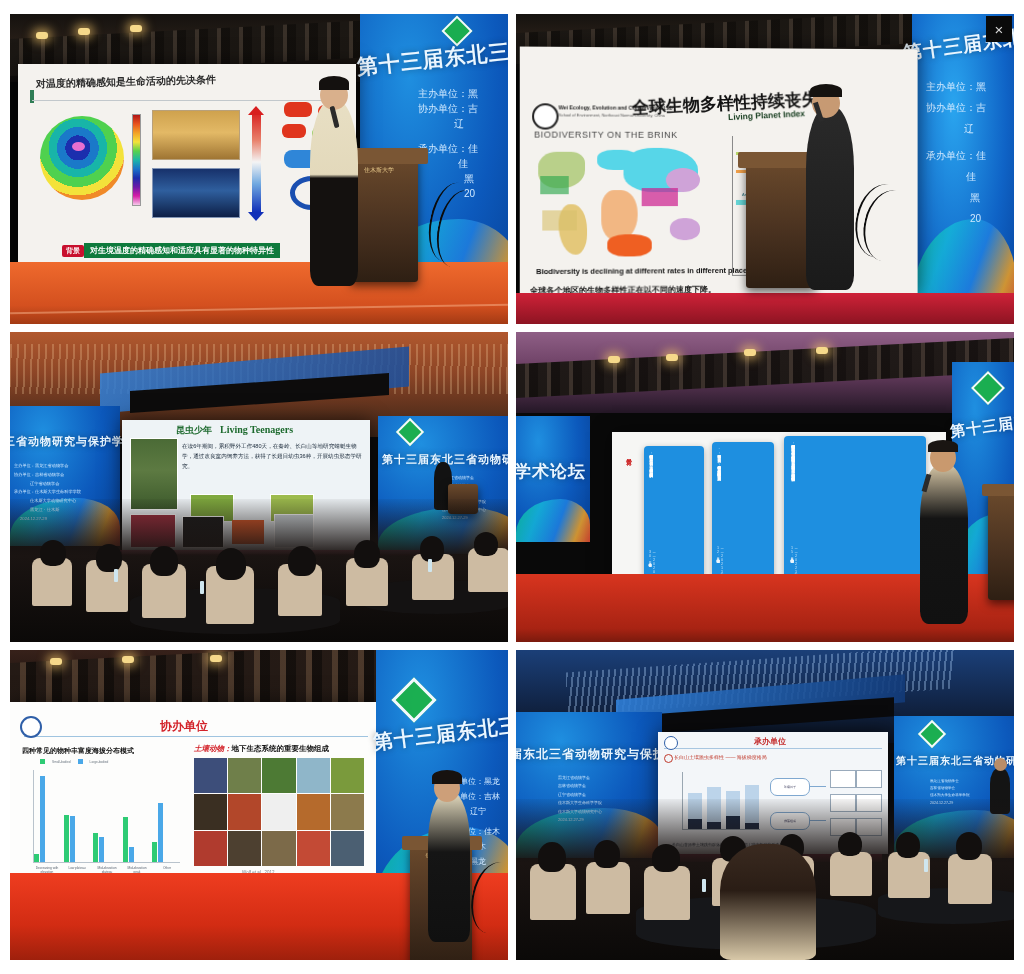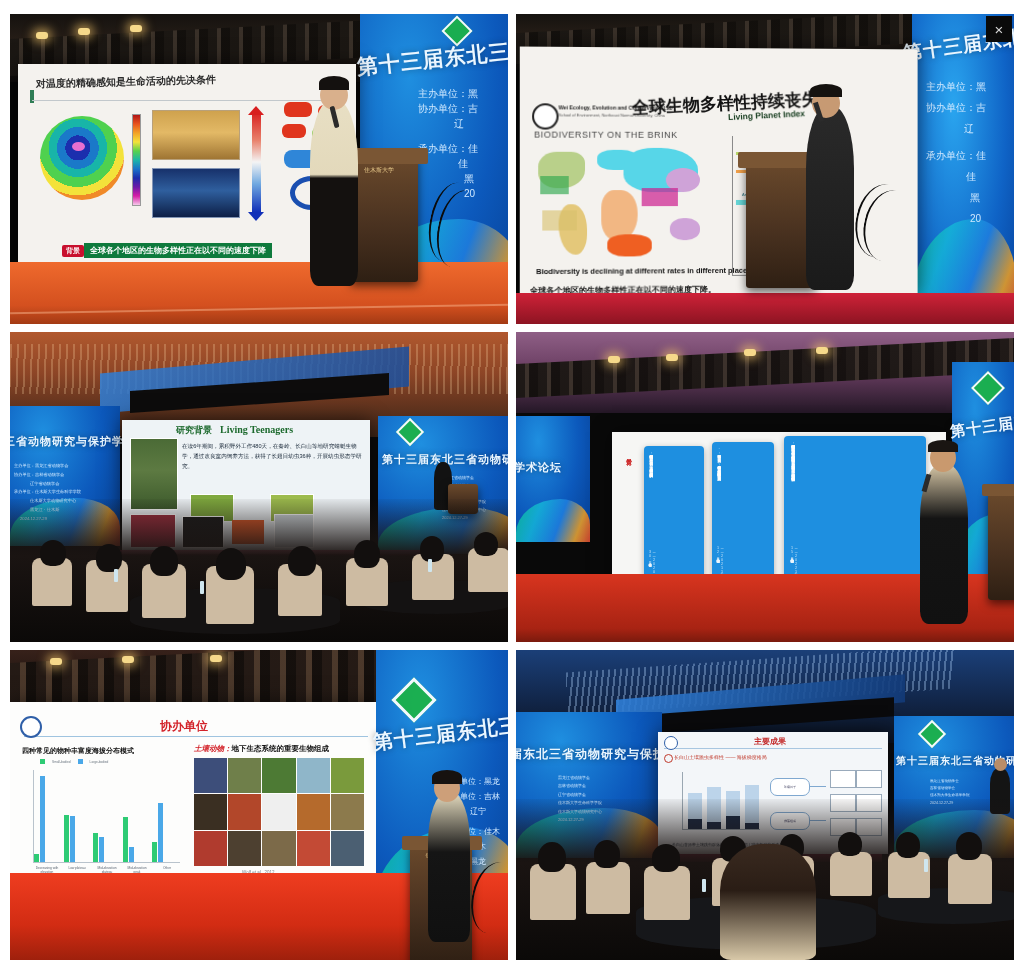--- a/index.html
+++ b/index.html
@@ -125,21 +125,21 @@
         <div style="position:absolute;left:262px;top:38px;width:64px;height:104px;">
           <div style="position:absolute;left:4px;top:0;width:28px;height:15px;border-radius:6px;background:#e0351d;"></div>
           <div style="position:absolute;left:38px;top:3px;width:22px;height:13px;border-radius:6px;background:#e0351d;"></div>
           <div style="position:absolute;left:2px;top:22px;width:24px;height:14px;border-radius:6px;background:#e0351d;"></div>
           <div style="position:absolute;left:32px;top:24px;width:16px;height:16px;border-radius:50%;background:#7ec63f;"></div>
           <div style="position:absolute;left:4px;top:48px;width:38px;height:18px;border-radius:8px;background:#2f86d8;"></div>
           <div style="position:absolute;left:10px;top:74px;width:34px;height:24px;border-radius:50%;border:5px solid #1a4fb0;"></div>
         </div>
 
         <div class="chip" style="left:44px;bottom:9px;font-size:7px;">背景</div>
-        <div class="bar-banner" style="left:66px;bottom:8px;font-size:8px;">全球各个地区的生物多样性正在以不同的速度下降</div>
+        <div class="bar-banner" style="left:66px;bottom:8px;font-size:8px;">对生境温度的精确感知和适应具有显著的物种特异性</div>
       </div>
 
       <div class="stagefloor" style="background:linear-gradient(180deg,#ef6a2d 0%,#d4501f 70%,#a33a14 100%);height:20%;"></div>
       <div style="position:absolute;left:0;bottom:14px;width:100%;height:2px;background:#f8b48c;opacity:.5;transform:rotate(-1deg);"></div>
       <div class="podium" style="left:340px;top:140px;width:68px;height:128px;"></div>
       <div class="podium-top" style="left:332px;top:134px;width:86px;height:16px;"></div>
       <div style="position:absolute;left:352px;top:152px;width:34px;height:10px;color:#e8c98a;font-size:6px;text-align:center;">佳木斯大学</div>
       <div class="person" style="left:300px;top:86px;width:48px;height:186px;
             background:linear-gradient(180deg,#e8dfc4 0%,#e3d9bb 40%,#14110f 42%,#14110f 100%);"></div>
       <div class="head" style="left:310px;top:66px;width:28px;height:30px;background:#d9b08c;"></div>
@@ -241,21 +241,21 @@
           <div><span>协办单位：</span><span>吉林省动物学会</span></div>
           <div style="padding-left:16px;">辽宁省动物学会</div>
           <div><span>承办单位：</span><span>佳木斯大学生命科学学院</span></div>
           <div style="padding-left:16px;">佳木斯大学动物研究中心</div>
           <div style="padding-left:16px;">黑龙江・佳木斯</div>
           <div style="padding-left:6px;">2024.12.27-29</div>
         </div>
       </div>
 
       <div class="screen" style="left:112px;top:88px;width:248px;height:134px;background:#eef3f6;">
-        <div style="position:absolute;left:54px;top:4px;font-size:9px;font-weight:bold;color:#1d6a2e;">研究背景</div>
+        <div style="position:absolute;left:54px;top:4px;font-size:9px;font-weight:bold;color:#1d6a2e;">昆虫少年</div>
         <div style="position:absolute;left:98px;top:4px;font-size:10px;font-weight:bold;color:#1d6a2e;
                font-family:'Liberation Serif',serif;">Living Teenagers</div>
         <div style="position:absolute;left:8px;top:18px;width:46px;height:70px;
                background:linear-gradient(180deg,#4b6b36 0%,#5d7a42 45%,#3d5a2c 100%);border:1px solid #fff;"></div>
         <div style="position:absolute;left:60px;top:22px;width:180px;font-size:5.6px;color:#1b2a3a;line-height:1.75;">在读6年期间，累积野外工作480天，在秦岭、长白山等地研究蜻蜓生物学，通过改良室内饲养方法，获得了长翅目幼虫36种，开展幼虫形态学研究。</div>
         <div style="position:absolute;left:68px;top:74px;width:42px;height:26px;background:#7fa83e;border:1px solid #fff;"></div>
         <div style="position:absolute;left:148px;top:74px;width:42px;height:26px;background:#9dbb4d;border:1px solid #fff;"></div>
         <div style="position:absolute;left:8px;top:94px;width:44px;height:32px;background:#9e3040;border:1px solid #fff;"></div>
         <div style="position:absolute;left:60px;top:96px;width:40px;height:30px;background:#1c1c1c;border:1px solid #fff;"></div>
         <div style="position:absolute;left:110px;top:100px;width:32px;height:24px;background:#dd5a2a;"></div>
@@ -310,21 +310,21 @@
       <div style="position:absolute;left:0;top:0;width:100%;height:26%;
         background:linear-gradient(180deg,#8f5f86 0%,#6b3f63 45%,#241726 100%);"></div>
       <div class="truss" style="top:6%;height:11%;"></div>
       <div class="lamp" style="left:92px;top:24px;"></div>
       <div class="lamp" style="left:150px;top:22px;"></div>
       <div class="lamp" style="left:228px;top:17px;"></div>
       <div class="lamp" style="left:300px;top:15px;"></div>
 
       <div class="backdrop" style="left:0;top:84px;width:74px;height:126px;">
         <div class="bd-wave"></div>
-        <div class="bd-title" style="left:-2px;top:44px;font-size:11px;">学术论坛</div>
+        <div class="bd-title" style="left:-2px;top:44px;font-size:17px;">学术论坛</div>
       </div>
 
       <div class="screen" style="left:96px;top:100px;width:334px;height:166px;background:#f6f6f4;">
         <div style="position:absolute;left:12px;top:22px;font-size:6px;color:#cc2222;font-weight:bold;
                writing-mode:vertical-rl;">背景</div>
         <div class="qcard" style="left:32px;top:14px;width:60px;height:140px;">
           <div class="qtext" style="left:4px;top:6px;height:96px;">生物多样性既是可持续发展基础，也是目标和手段。我们要以自然之道，养万物之生，从保护自然中寻找发展机遇，实现生态环境保护和经济高质量发展双赢。</div>
           <div class="qtext" style="left:4px;top:104px;height:32px;font-size:2.8px;opacity:.92;">——2020年9月30日，在联合国生物多样性峰会上的讲话</div>
         </div>
         <div class="qcard" style="left:100px;top:10px;width:62px;height:142px;">
@@ -487,21 +487,21 @@
           <div>黑龙江省动物学会</div>
           <div>吉林省动物学会</div>
           <div>辽宁省动物学会</div>
           <div>佳木斯大学生命科学学院</div>
           <div>佳木斯大学动物研究中心</div>
           <div>2024.12.27-29</div>
         </div>
       </div>
 
       <div class="screen" style="left:142px;top:82px;width:230px;height:122px;background:#f3f6f9;">
-        <div style="position:absolute;left:96px;top:4px;font-size:8px;font-weight:bold;color:#c32a2a;">主要成果</div>
+        <div style="position:absolute;left:96px;top:4px;font-size:8px;font-weight:bold;color:#c32a2a;">承办单位</div>
         <div style="position:absolute;left:6px;top:16px;width:218px;height:1px;background:#a8c6e0;"></div>
         <div style="position:absolute;left:6px;top:4px;width:12px;height:12px;border-radius:50%;
                border:1px solid #2f5fa8;background:#fff;"></div>
         <div style="position:absolute;left:16px;top:22px;font-size:5px;color:#c0392b;">长白山土壤跳虫多样性 —— 海拔梯度格局</div>
         <div style="position:absolute;left:6px;top:22px;width:7px;height:7px;border-radius:50%;border:1.2px solid #c0392b;"></div>
 
         <div style="position:absolute;left:16px;top:40px;width:86px;height:68px;">
           <div style="position:absolute;left:8px;top:0;bottom:10px;width:1px;background:#9aa7b2;"></div>
           <div style="position:absolute;left:8px;right:0;bottom:10px;height:1px;background:#9aa7b2;"></div>
           <div style="position:absolute;left:14px;bottom:11px;width:14px;height:36px;background:#bcd4ea;"></div>

